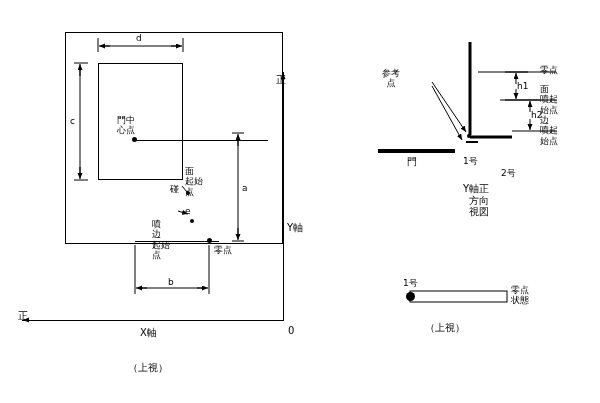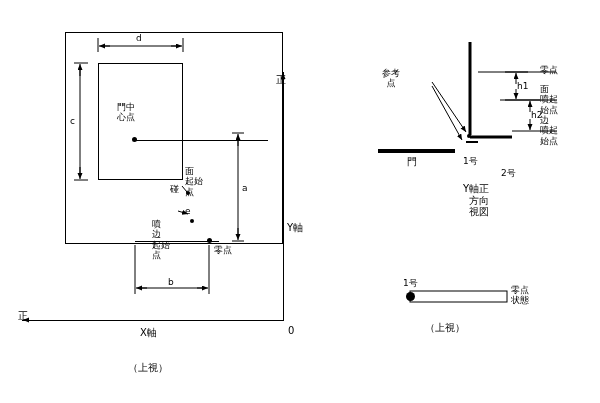--- a/index.html
+++ b/index.html
@@ -158,21 +158,21 @@
 
   <div class="dot sm" style="left:467px; top:134px;"></div>
   <div class="dot lg" style="left:406px; top:292px;"></div>
 
   <div class="lbl" style="left:136px; top:33px;">d</div>
   <div class="lbl" style="left:70px; top:116px;">c</div>
   <div class="lbl" style="left:242px; top:183px;">a</div>
   <div class="lbl" style="left:168px; top:277px;">b</div>
   <div class="lbl" style="left:185px; top:206px;">e</div>
 
-  <div class="lbl" style="left:117px; top:102px; text-align:right;">門中
+  <div class="lbl" style="left:117px; top:115px; text-align:right;">門中
 心点</div>
   <div class="lbl" style="left:170px; top:184px;">碰</div>
   <div class="lbl" style="left:185px; top:166px;">面
 起始
 点</div>
   <div class="lbl" style="left:152px; top:219px;">噴
 边
 起始
 点</div>
   <div class="lbl" style="left:214px; top:245px;">零点</div>

